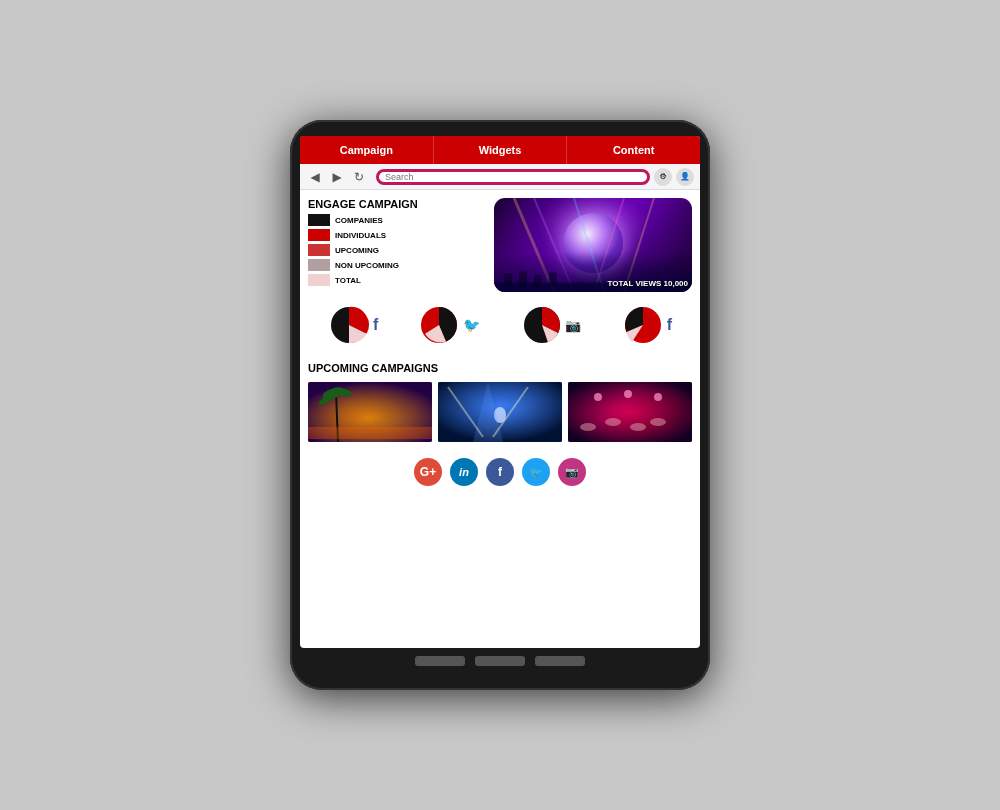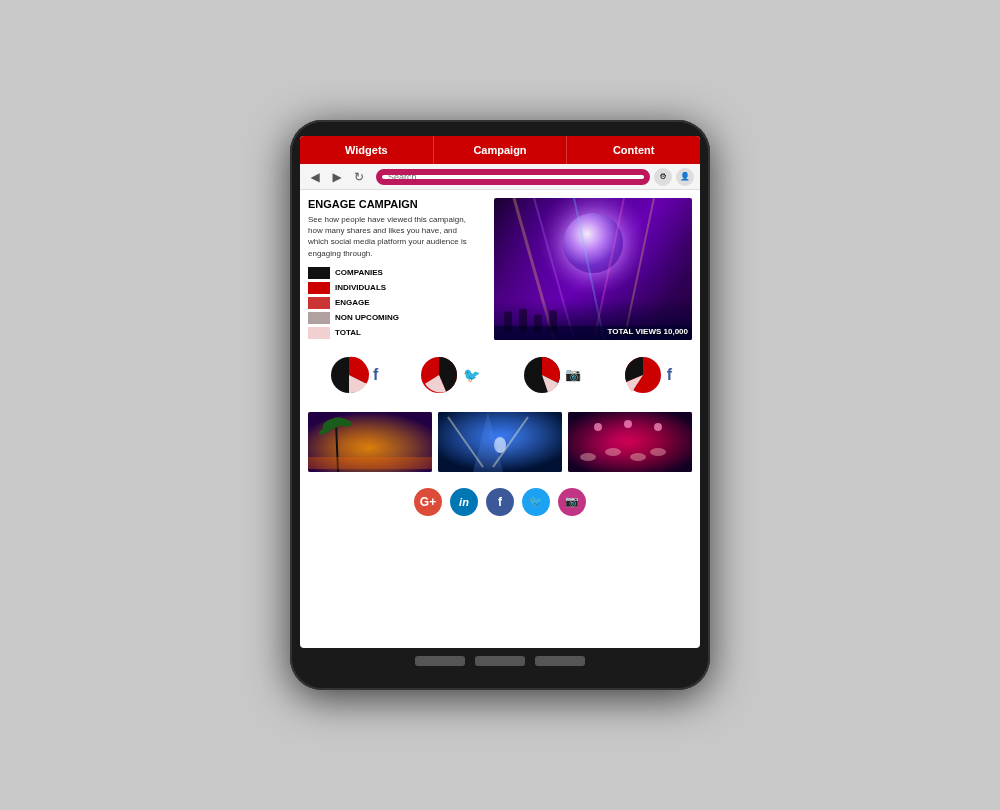--- a/index.html
+++ b/index.html
@@ -76,21 +76,21 @@
       align-items: center;
       justify-content: center;
       font-size: 12px;
       color: #555;
       cursor: pointer;
     }
     .toolbar-search {
       flex: 1;
       margin-left: 4px;
       height: 16px;
-      border: 6px solid #be185d;
+      border: 3px solid #be185d;
       border-radius: 8px;
       background: #fff;
       font-size: 9px;
       padding: 0 6px;
       color: #999;
     }
     .toolbar-icons {
       display: flex;
       gap: 4px;
     }
@@ -159,23 +159,23 @@
       font-weight: bold;
     }
 
     .right-panel {
       flex: 1;
       position: relative;
     }
 
     .event-image {
       width: 100%;
-      height: 142px;
+      height: 94px;
       background: linear-gradient(135deg, #1a0033 0%, #4a0080 30%, #6600aa 50%, #3a0066 70%, #1a0033 100%);
-      border-radius: 2px;
+      border-radius: 11px;
       position: relative;
       overflow: hidden;
       display: flex;
       align-items: center;
       justify-content: center;
     }
 
     .event-image-overlay {
       position: absolute;
       inset: 0;
@@ -319,56 +319,55 @@
     
     .pie-svg { overflow: visible; }
   </style>
 </head>
 <body>
 
 <div class="tablet-outer">
   <div class="tablet-screen">
 
     <div class="nav-bar">
+      <div class="nav-tab active">Campaign</div>
       <div class="nav-tab">Widgets</div>
-      <div class="nav-tab active">Campaign</div>
       <div class="nav-tab">Content</div>
     </div>
 
     <div class="toolbar">
       <div class="toolbar-btn">◀</div>
       <div class="toolbar-btn">▶</div>
       <div class="toolbar-btn">↻</div>
       <input class="toolbar-search" type="text" placeholder="Search" style="">
       <div class="toolbar-icons">
         <div class="toolbar-icon-circle">⚙</div>
         <div class="toolbar-icon-circle">👤</div>
       </div>
     </div>
 
     <div class="content-area">
 
       <div class="top-section">
 
         <div class="left-panel">
           <div class="engage-title">ENGAGE CAMPAIGN</div>
-          <div class="engage-desc">See how people have viewed this campaign, how many shares and likes you have, and which social media platform your audience is engaging through.</div>
 
           <div>
             <div class="legend-item">
               <div class="legend-box" style="background:#111111;"></div>
               <span class="legend-label">COMPANIES</span>
             </div>
             <div class="legend-item">
               <div class="legend-box" style="background:#cc0000;"></div>
               <span class="legend-label">INDIVIDUALS</span>
             </div>
             <div class="legend-item">
               <div class="legend-box" style="background:#cc3333;"></div>
-              <span class="legend-label">ENGAGE</span>
+              <span class="legend-label">UPCOMING</span>
             </div>
             <div class="legend-item">
               <div class="legend-box" style="background:#b0a0a0;"></div>
               <span class="legend-label">NON UPCOMING</span>
             </div>
             <div class="legend-item">
               <div class="legend-box" style="background:#f0d0d0;"></div>
               <span class="legend-label">TOTAL</span>
             </div>
           </div>
@@ -439,20 +438,21 @@
 
             <circle cx="21" cy="21" r="18" fill="#cc0000"></circle>
             <path d="M21,21 L21,3 A18,18 0 0,0 4.5,28 Z" fill="#111"></path>
             <path d="M21,21 L4.5,28 A18,18 0 0,0 10,38 Z" fill="#f0d0d0"></path>
           </svg>
           <span class="social-icon" style="color:#3b5998;font-weight:900;font-size:16px;">f</span>
         </div>
       </div>
 
       <div>
+        <div class="upcoming-title">UPCOMING CAMPAIGNS</div>
         <div class="upcoming-images">
           <div class="upcoming-thumb thumb1">
             <svg width="100%" height="100%">
               <defs>
                 <radialGradient id="g1" cx="50%" cy="60%" r="60%">
                   <stop offset="0%" stop-color="#ff9900" stop-opacity="0.8"></stop>
                   <stop offset="100%" stop-color="#220044" stop-opacity="1"></stop>
                 </radialGradient>
               </defs>
               <rect width="100%" height="100%" fill="url(#g1)"></rect>

